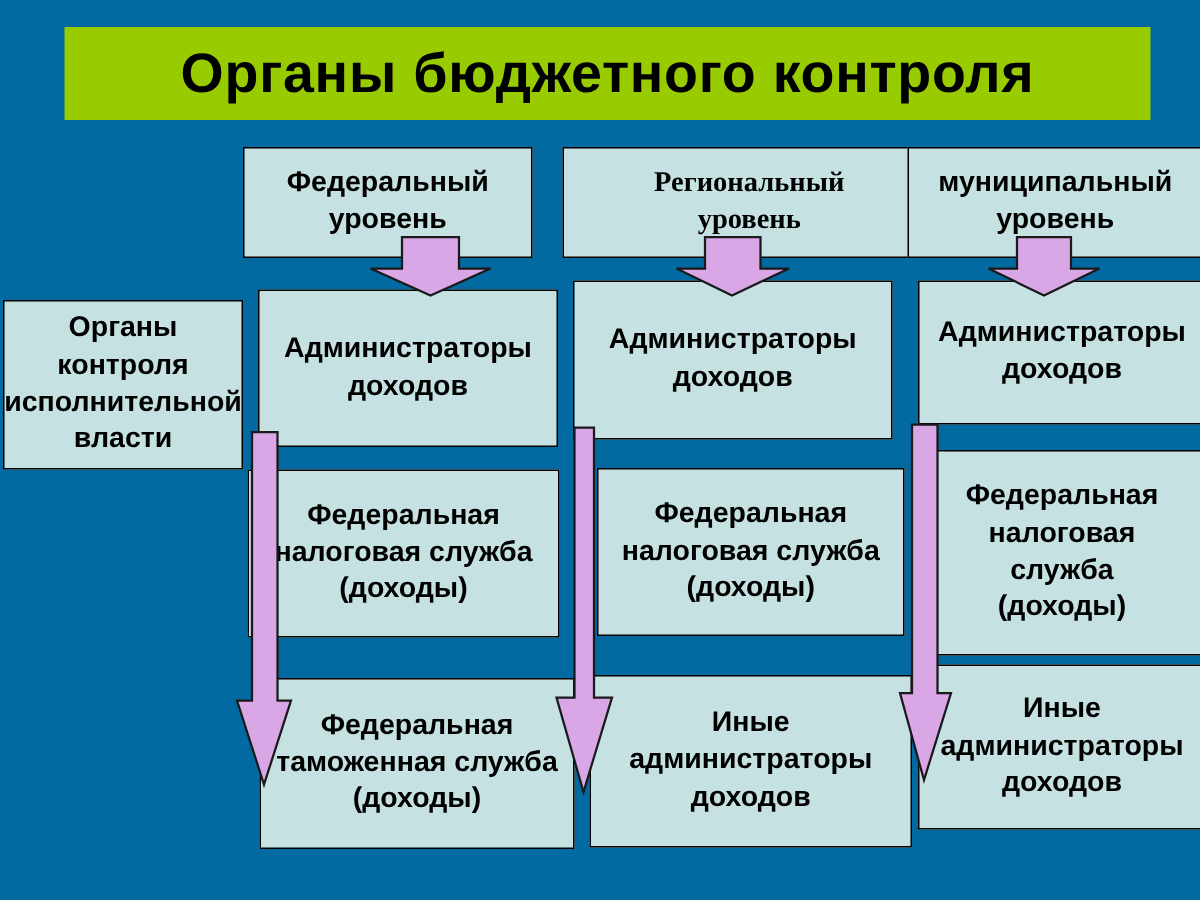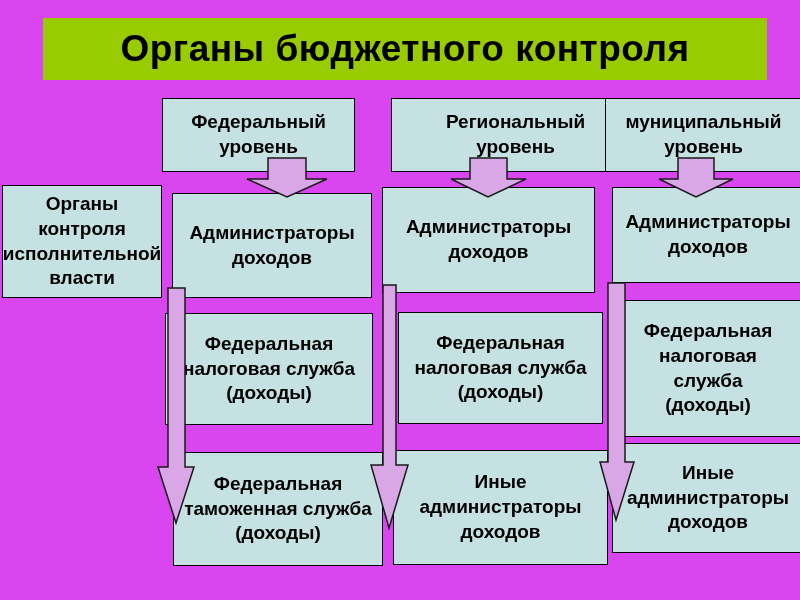--- a/index.html
+++ b/index.html
@@ -1,35 +1,35 @@
 <!DOCTYPE html>
 <html><head>
 <meta charset="utf-8">
 <style>
   html,body{margin:0;padding:0;background:#fff;}
   .slide{
-    position:relative;width:800px;height:600px;background:#d946ef;
+    position:relative;width:800px;height:600px;background:#0369a1;
     font-family:"Liberation Sans",sans-serif;font-weight:700;color:#000;
     overflow:hidden;
   }
   .banner{
     position:absolute;left:43px;top:18px;width:724px;height:62px;
     background:#99CC00;display:flex;align-items:center;justify-content:center;
   }
   .banner span{font-size:37px;letter-spacing:0.5px;}
   .bx{
     position:absolute;box-sizing:border-box;background:#C5E1E2;
     border:1.5px solid #000;display:flex;align-items:center;justify-content:center;
     text-align:center;white-space:pre-line;font-size:19px;line-height:1.3;
     padding:13px 1px;
   }
   .h1{left:162px;top:98px;width:193px;height:74px;}
-  .h2{left:391px;top:98px;width:249px;height:74px;}
+  .h2{left:375px;top:98px;width:249px;height:74px;font-family:Liberation Serif, serif;}
   .h3{left:605px;top:98px;width:197px;height:74px;}
-  .side{left:2px;top:185px;width:160px;height:113px;}
+  .side{left:2px;top:200px;width:160px;height:113px;}
   .b1{left:172px;top:193px;width:200px;height:105px;}
   .b2{left:382px;top:187px;width:213px;height:106px;}
   .b3{left:612px;top:187px;width:192px;height:96px;}
   .c1{left:165px;top:313px;width:208px;height:112px;}
   .c2{left:398px;top:312px;width:205px;height:112px;}
   .c3{left:612px;top:300px;width:192px;height:137px;}
   .d1{left:173px;top:452px;width:210px;height:114px;}
   .d2{left:393px;top:450px;width:215px;height:115px;}
   .d3{left:612px;top:443px;width:192px;height:110px;}
   .arrows{position:absolute;left:0;top:0;width:800px;height:600px;z-index:10;pointer-events:none;}

